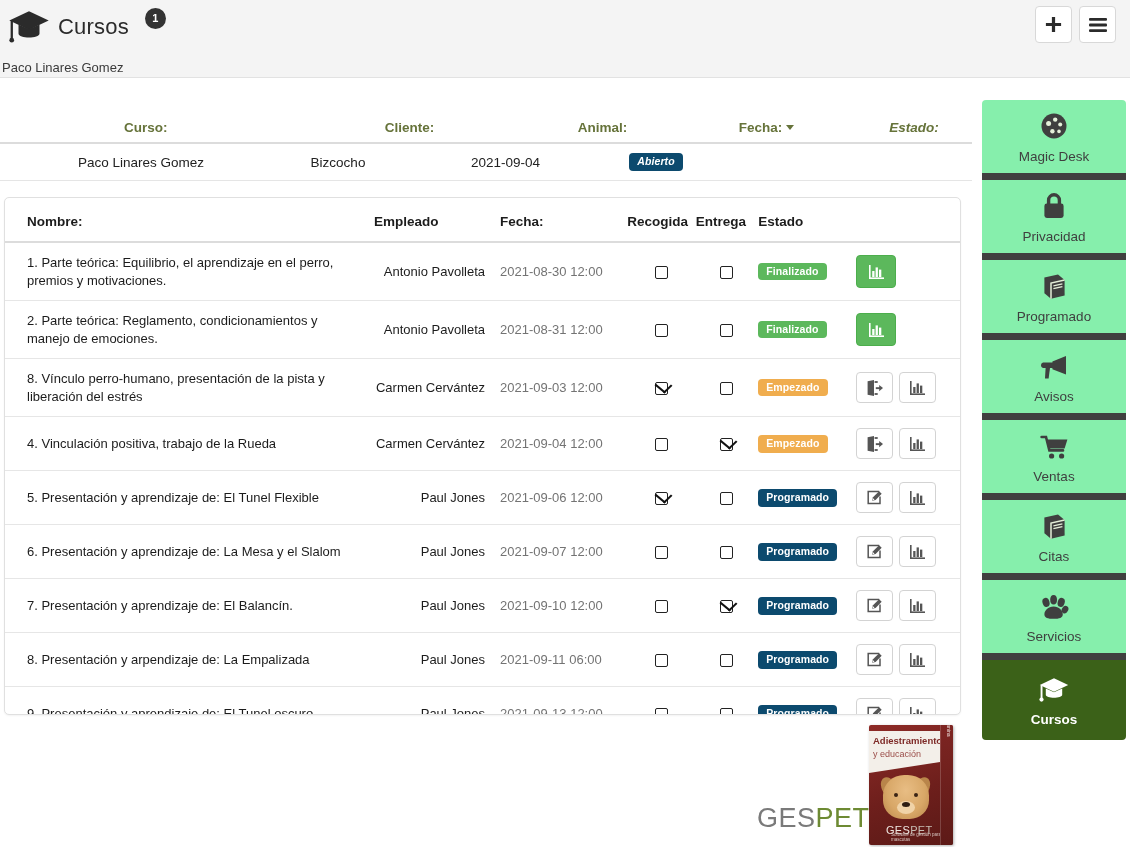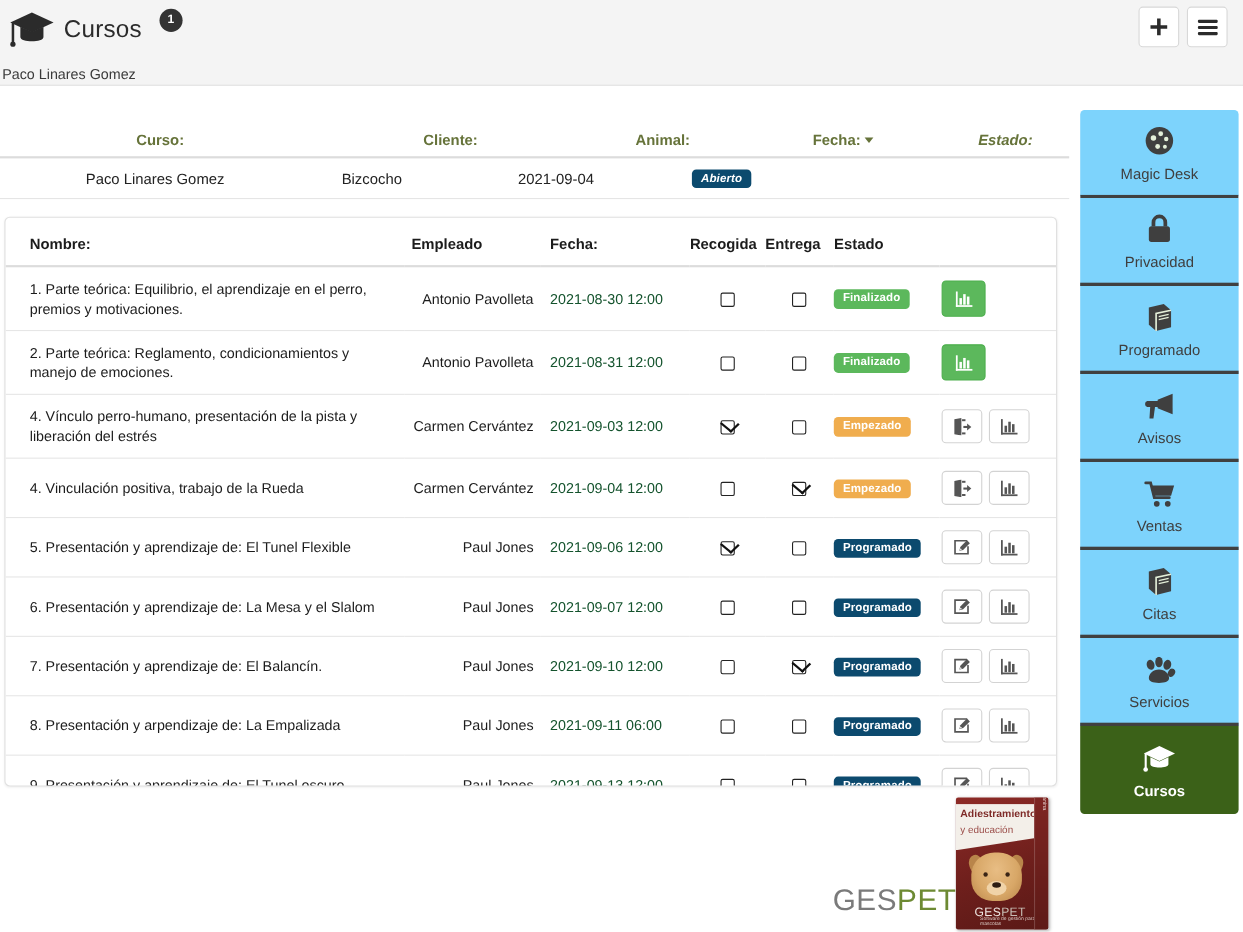--- a/index.html
+++ b/index.html
@@ -100,21 +100,21 @@
   .c-nombre   { width: 360px; padding-left: 22px !important; }
   .c-emp      { width: 122px; text-align: right; }
   .c-fecha    { width: 135px; padding-left: 9px !important; }
   .c-recogida { width: 68px; text-align: center; }
   .c-entrega  { width: 62px; text-align: center; }
   .c-estado   { width: 95px; }
   .c-acc      { width: 105px; }
   th.c-emp { text-align: left; padding-left: 6px !important; }
   .nombre-txt { display: block; padding-right: 6px; line-height: 1.35; }
   .emp-txt { white-space: nowrap; padding-right: 6px; }
-  .fecha-txt { color: #14532d; white-space: nowrap; font-size: 13px; }
+  .fecha-txt { color: #737373; white-space: nowrap; font-size: 13px; }
 
   
   .cbx {
     display: inline-block; width: 13px; height: 13px;
     border: 1px solid #222; border-radius: 2px; background: #fff;
     position: relative; vertical-align: middle; cursor: pointer;
   }
   .cbx.on::after {
     content: ""; position: absolute; left: 1px; top: -3px;
     width: 11px; height: 9px;
@@ -132,22 +132,22 @@
   }
   .abtn.solid { background: #5cb85c; border-color: #4cae4c; width: 40px; height: 33px; }
   .abtn svg { display: block; }
 
   
   #sidebar {
     position: absolute; right: 4px; top: 100px;
     width: 144px;
   }
   .sb-item {
-    height: 80px; background: #7dd3fc;
-    border-bottom: 3px solid #404040;
+    height: 80px; background: #86efac;
+    border-bottom: 7px solid #404040;
     display: flex; flex-direction: column; align-items: center; justify-content: center;
     cursor: pointer; color: #3f3f3f;
   }
   .sb-item:first-child { border-radius: 4px 4px 0 0; }
   .sb-item .sb-ico { height: 30px; display: flex; align-items: flex-end; }
   .sb-item .sb-lbl { font-size: 13.5px; margin-top: 9px; }
   .sb-item.active {
     background: #3b6118; color: #fff; border-bottom: none;
     border-radius: 0 0 4px 4px;
   }
@@ -333,21 +333,21 @@
                     <rect x="7.6" y="3.4" width="2.3" height="9.6" fill="#ffffff"></rect>
                     <rect x="11" y="5.6" width="2.3" height="7.4" fill="#ffffff"></rect>
                   </svg>
                 </span>
               </div>
             </div>
           </td>
         </tr>
         <tr>
           <td class="c-nombre">
-            <span class="nombre-txt">4. Vínculo perro-humano, presentación de la pista y liberación del estrés</span>
+            <span class="nombre-txt">8. Vínculo perro-humano, presentación de la pista y liberación del estrés</span>
           </td>
           <td class="c-emp"><span class="emp-txt">Carmen Cervántez</span></td>
           <td class="c-fecha"><span class="fecha-txt">2021-09-03 12:00</span></td>
           <td class="c-recogida"><span class="cbx on"></span></td>
           <td class="c-entrega"><span class="cbx"></span></td>
           <td class="c-estado"><span class="badge badge-warn">Empezado</span></td>
           <td class="c-acc">
             <div class="acts">
               <div class="abtn">
                 <span>

